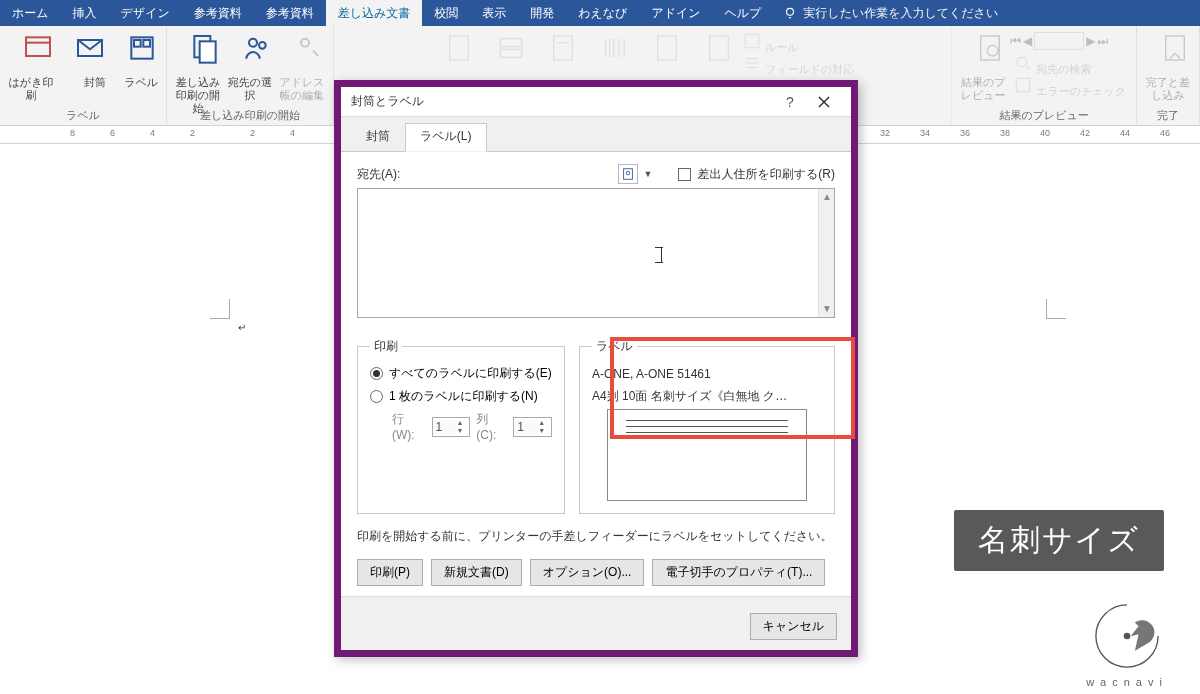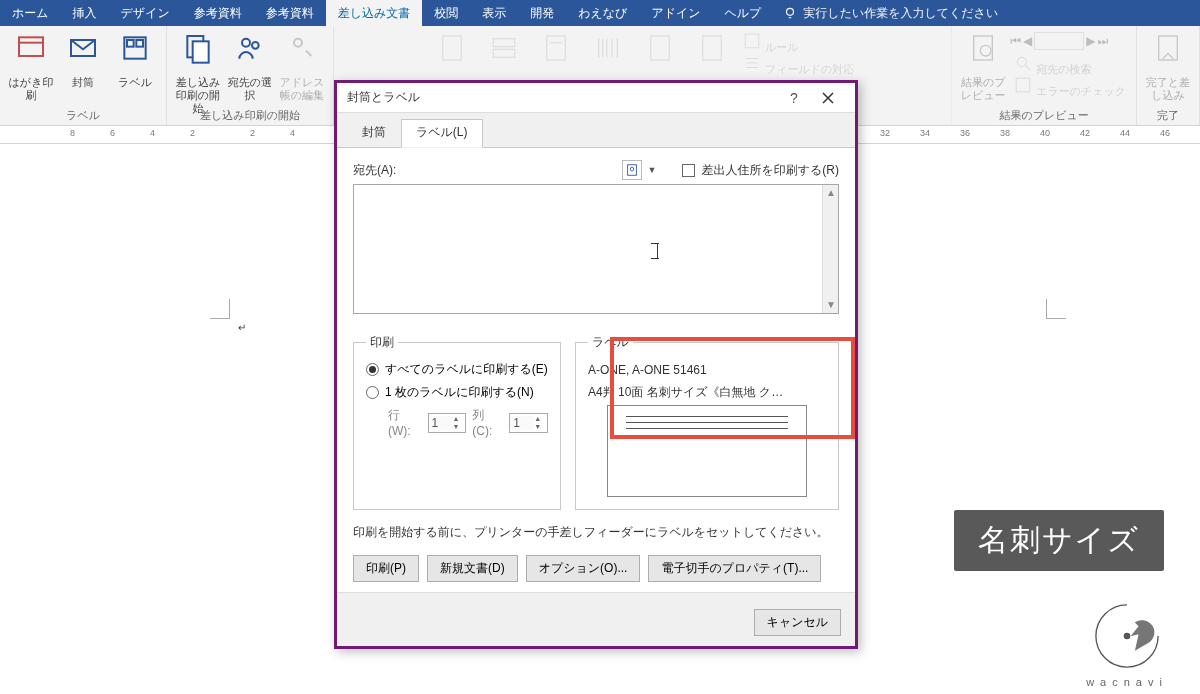--- a/index.html
+++ b/index.html
@@ -10,21 +10,21 @@
   .tab { padding: 0 12px; line-height: 26px; cursor: pointer; white-space: nowrap; }
   .tab.active { background: #f3f3f3; color: #0369a1; font-weight: 500; }
   .tell-me { display: flex; align-items: center; gap: 6px; padding: 0 10px; color: #fff; opacity: .95; }
   .bulb { width: 14px; height: 14px; display:inline-block; }
 
   
   .ribbon { background: #f3f3f3; display: flex; border-bottom: 1px solid #d4d4d4; height: 100px; }
   .group { display: flex; flex-direction: column; align-items: center; padding: 4px 6px 2px; border-right: 1px solid #e1e1e1; }
   .group-buttons { display: flex; gap: 2px; height: 74px; align-items: flex-start; }
   .group-label { font-size: 11px; color: #666; margin-top: auto; line-height: 16px; }
-  .rbtn { display: flex; flex-direction: column; align-items: center; width: 50px; padding: 2px; cursor: pointer; }
+  .rbtn { display: flex; flex-direction: column; align-items: flex-end; width: 50px; padding: 2px; cursor: pointer; }
   .rbtn.small { width: auto; flex-direction: row; padding: 1px 4px; height: 22px; align-items: center; gap: 4px; }
   .rbtn .ic { width: 32px; height: 32px; display: flex; align-items: center; justify-content: center; color: #2b579a; }
   .rbtn.small .ic { width: 18px; height: 18px; }
   .rbtn .lbl { font-size: 11px; color: #444; text-align: center; line-height: 13px; margin-top: 12px; }
   .rbtn.small .lbl { font-size: 11px; color: #444; }
   .rbtn.disabled { opacity: .4; cursor: default; }
   .small-col { display: flex; flex-direction: column; }
 
   
   .ruler { height: 18px; background: #fff; border-bottom: 1px solid #d4d4d4; position: relative; font-size: 9px; color: #7a7a7a; overflow: hidden; }
@@ -33,21 +33,21 @@
   
   .doc-area { position: relative; width: 100%; height: calc(694px - 26px - 100px - 18px); background: #fff; }
   .page-break-mark { position: absolute; left: 238px; top: 178px; font-size: 10px; color: #333; }
   .crop1a { position: absolute; left: 210px; top: 155px; width: 20px; height: 20px; border-right: 1px solid #aaa; border-bottom: 1px solid #aaa; }
   .crop1b { position: absolute; left: 1046px; top: 155px; width: 20px; height: 20px; border-left: 1px solid #aaa; border-bottom: 1px solid #aaa; }
 
   
   .callout { position: absolute; right: 36px; top: 366px; background: #595959; color: #fff; font-size: 30px; padding: 10px 24px; letter-spacing: 2px; border-radius: 2px; }
 
   
-  .dialog { position: absolute; left: 334px; top: 80px; width: 524px; background: #8b5cf6; border: 3px solid #701a75; box-shadow: 3px 3px 10px rgba(0,0,0,.25); }
+  .dialog { position: absolute; left: 334px; top: 80px; width: 524px; background: #8b5cf6; border: 7px solid #701a75; box-shadow: 3px 3px 10px rgba(0,0,0,.25); }
   .dlg-title { height: 30px; display: flex; align-items: center; padding: 0 10px; font-size: 12px; color: #333; background: #fff; border-bottom: 1px solid #ddd; }
   .dlg-title .spacer { flex: 1; }
   .dlg-helpbtn, .dlg-close { width: 34px; height: 30px; display: flex; align-items: center; justify-content: center; font-size: 14px; color: #555; cursor: pointer; }
   .dlg-tabs { display: flex; background: #f0f0f0; border-bottom: 1px solid #c8c8c8; padding: 6px 10px 0; gap: 0; }
   .dlg-tab { padding: 4px 14px 6px; border: 1px solid transparent; border-bottom: none; cursor: pointer; font-size: 12px; color: #333; }
   .dlg-tab.active { background: #f0f0f0; border-color: #c8c8c8; border-bottom: 1px solid #f0f0f0; margin-bottom: -1px; background: #fff; }
   .dlg-tab:not(.active){ color:#333; }
   .dlg-body { padding: 12px 16px 10px; background: #fff; }
   .row { display: flex; align-items: center; gap: 6px; font-size: 12px; color: #333; }
   .addr-label { margin-bottom: 4px; }

